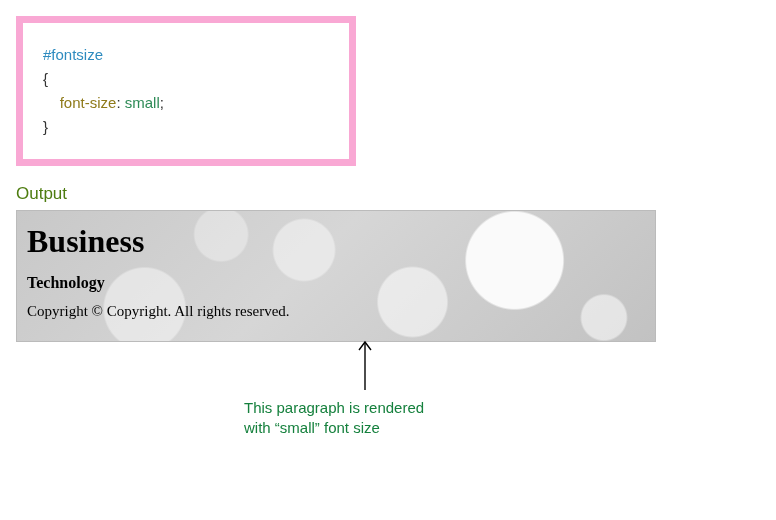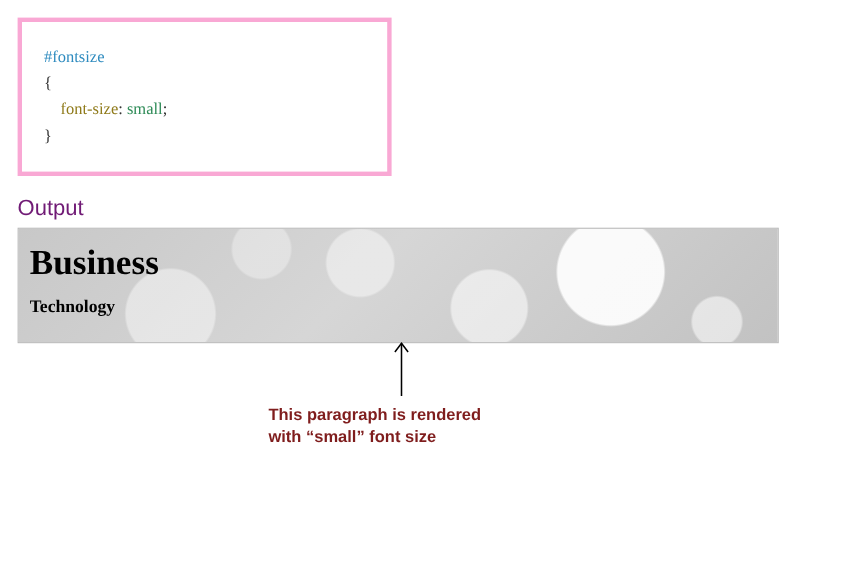--- a/index.html
+++ b/index.html
@@ -4,47 +4,47 @@
 <style>
   * { box-sizing: border-box; }
   body {
     margin: 0;
     padding: 16px;
     font-family: Arial, Helvetica, sans-serif;
     background: #fff;
     width: 776px;
   }
   .code-box {
-    border: 4px solid #f9a8d4;
+    border: 7px solid #f9a8d4;
     background: #fff;
     padding: 20px 20px;
     width: 340px;
-    font-family: Liberation Serif, serif;
+    font-family: Liberation Sans, sans-serif;
     font-size: 15px;
     line-height: 1.6;
     white-space: pre;
     color: #333;
   }
   .tok-selector { color: #2e8bbf; }
   .tok-brace { color: #333; }
   .tok-prop { color: #8f7a1a; }
   .tok-colon { color: #333; }
   .tok-value { color: #2e8b57; }
   .tok-semi { color: #333; }
 
   .output-label {
     margin-top: 18px;
-    font-size: 20px;
+    font-size: 17px;
     font-family: Arial, sans-serif;
-    color: #701a75;
+    color: #4d7c0f;
   }
 
   .output-panel {
     margin-top: 6px;
-    width: 692px;
+    width: 640px;
     padding: 4px 10px 12px 10px;
     font-family: "Times New Roman", Times, serif;
     color: #000;
     background:
       radial-gradient(circle at 78% 38%, rgba(255,255,255,0.9) 0, rgba(255,255,255,0.9) 48px, rgba(255,255,255,0) 50px),
       radial-gradient(circle at 62% 70%, rgba(255,255,255,0.55) 0, rgba(255,255,255,0.55) 34px, rgba(255,255,255,0) 36px),
       radial-gradient(circle at 45% 30%, rgba(255,255,255,0.45) 0, rgba(255,255,255,0.45) 30px, rgba(255,255,255,0) 32px),
       radial-gradient(circle at 20% 75%, rgba(255,255,255,0.45) 0, rgba(255,255,255,0.45) 40px, rgba(255,255,255,0) 42px),
       radial-gradient(circle at 92% 82%, rgba(255,255,255,0.55) 0, rgba(255,255,255,0.55) 22px, rgba(255,255,255,0) 24px),
       radial-gradient(circle at 32% 18%, rgba(255,255,255,0.35) 0, rgba(255,255,255,0.35) 26px, rgba(255,255,255,0) 28px),
@@ -79,39 +79,39 @@
     position: absolute;
     left: 339px;
     top: -6px;
   }
   .caption {
     position: absolute;
     left: 228px;
     top: 56px;
     font-size: 15px;
     font-family: Arial, sans-serif;
-    color: #7f1d1d;
+    color: #15803d;
     line-height: 1.35;
     white-space: pre-line;
-    font-weight: bold;
   }
 </style>
 </head>
 <body>
 
 <div class="code-box"><span class="tok-selector">#fontsize</span>
 <span class="tok-brace">{</span>
 <span>    </span><span class="tok-prop">font-size</span><span class="tok-colon">: </span><span class="tok-value">small</span><span class="tok-semi">;</span>
 <span class="tok-brace">}</span></div>
 
 <div class="output-label">Output</div>
 
 <div class="output-panel">
   <h1>Business</h1>
   <h2>Technology</h2>
+  <p>Copyright © Copyright. All rights reserved.</p>
 </div>
 
 <div class="arrow-wrap">
   <svg width="20" height="58">
     <line x1="10" y1="6" x2="10" y2="54" stroke="#000" stroke-width="1.4"></line>
     <polyline points="4,14 10,6 16,14" fill="none" stroke="#000" stroke-width="1.4"></polyline>
   </svg>
   <div class="caption">This paragraph is rendered
 with “small” font size</div>
 </div>

